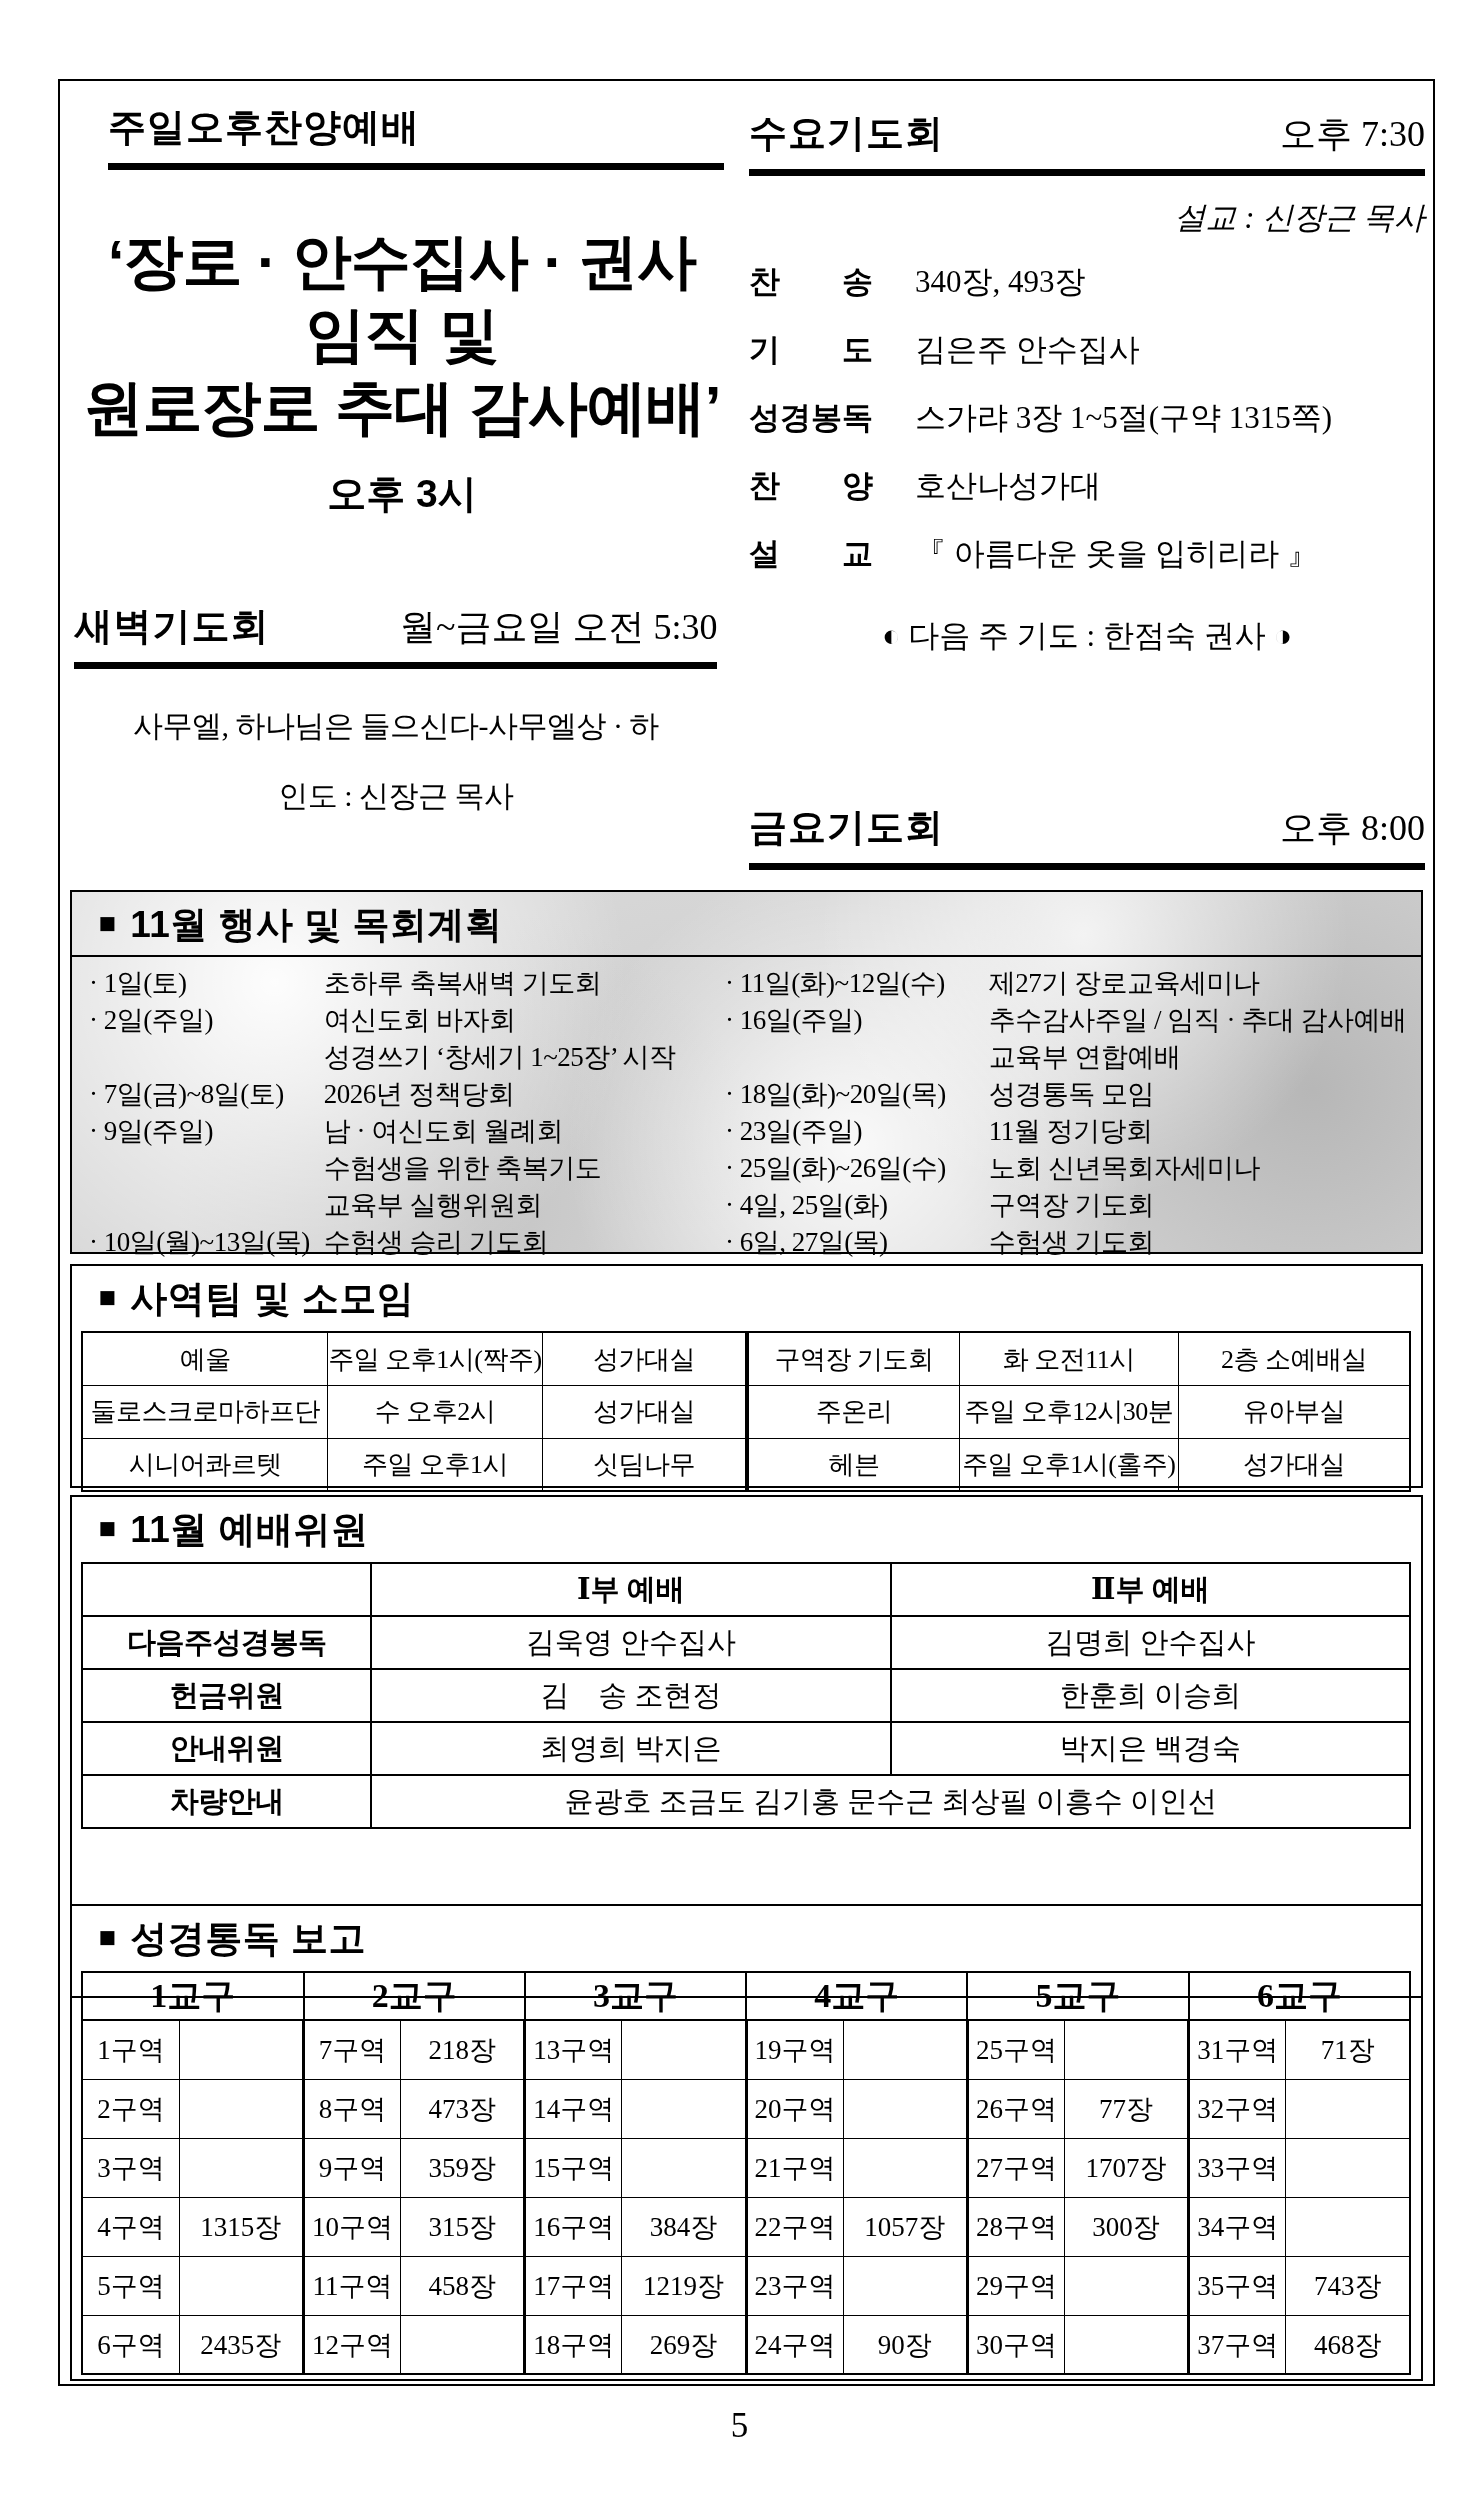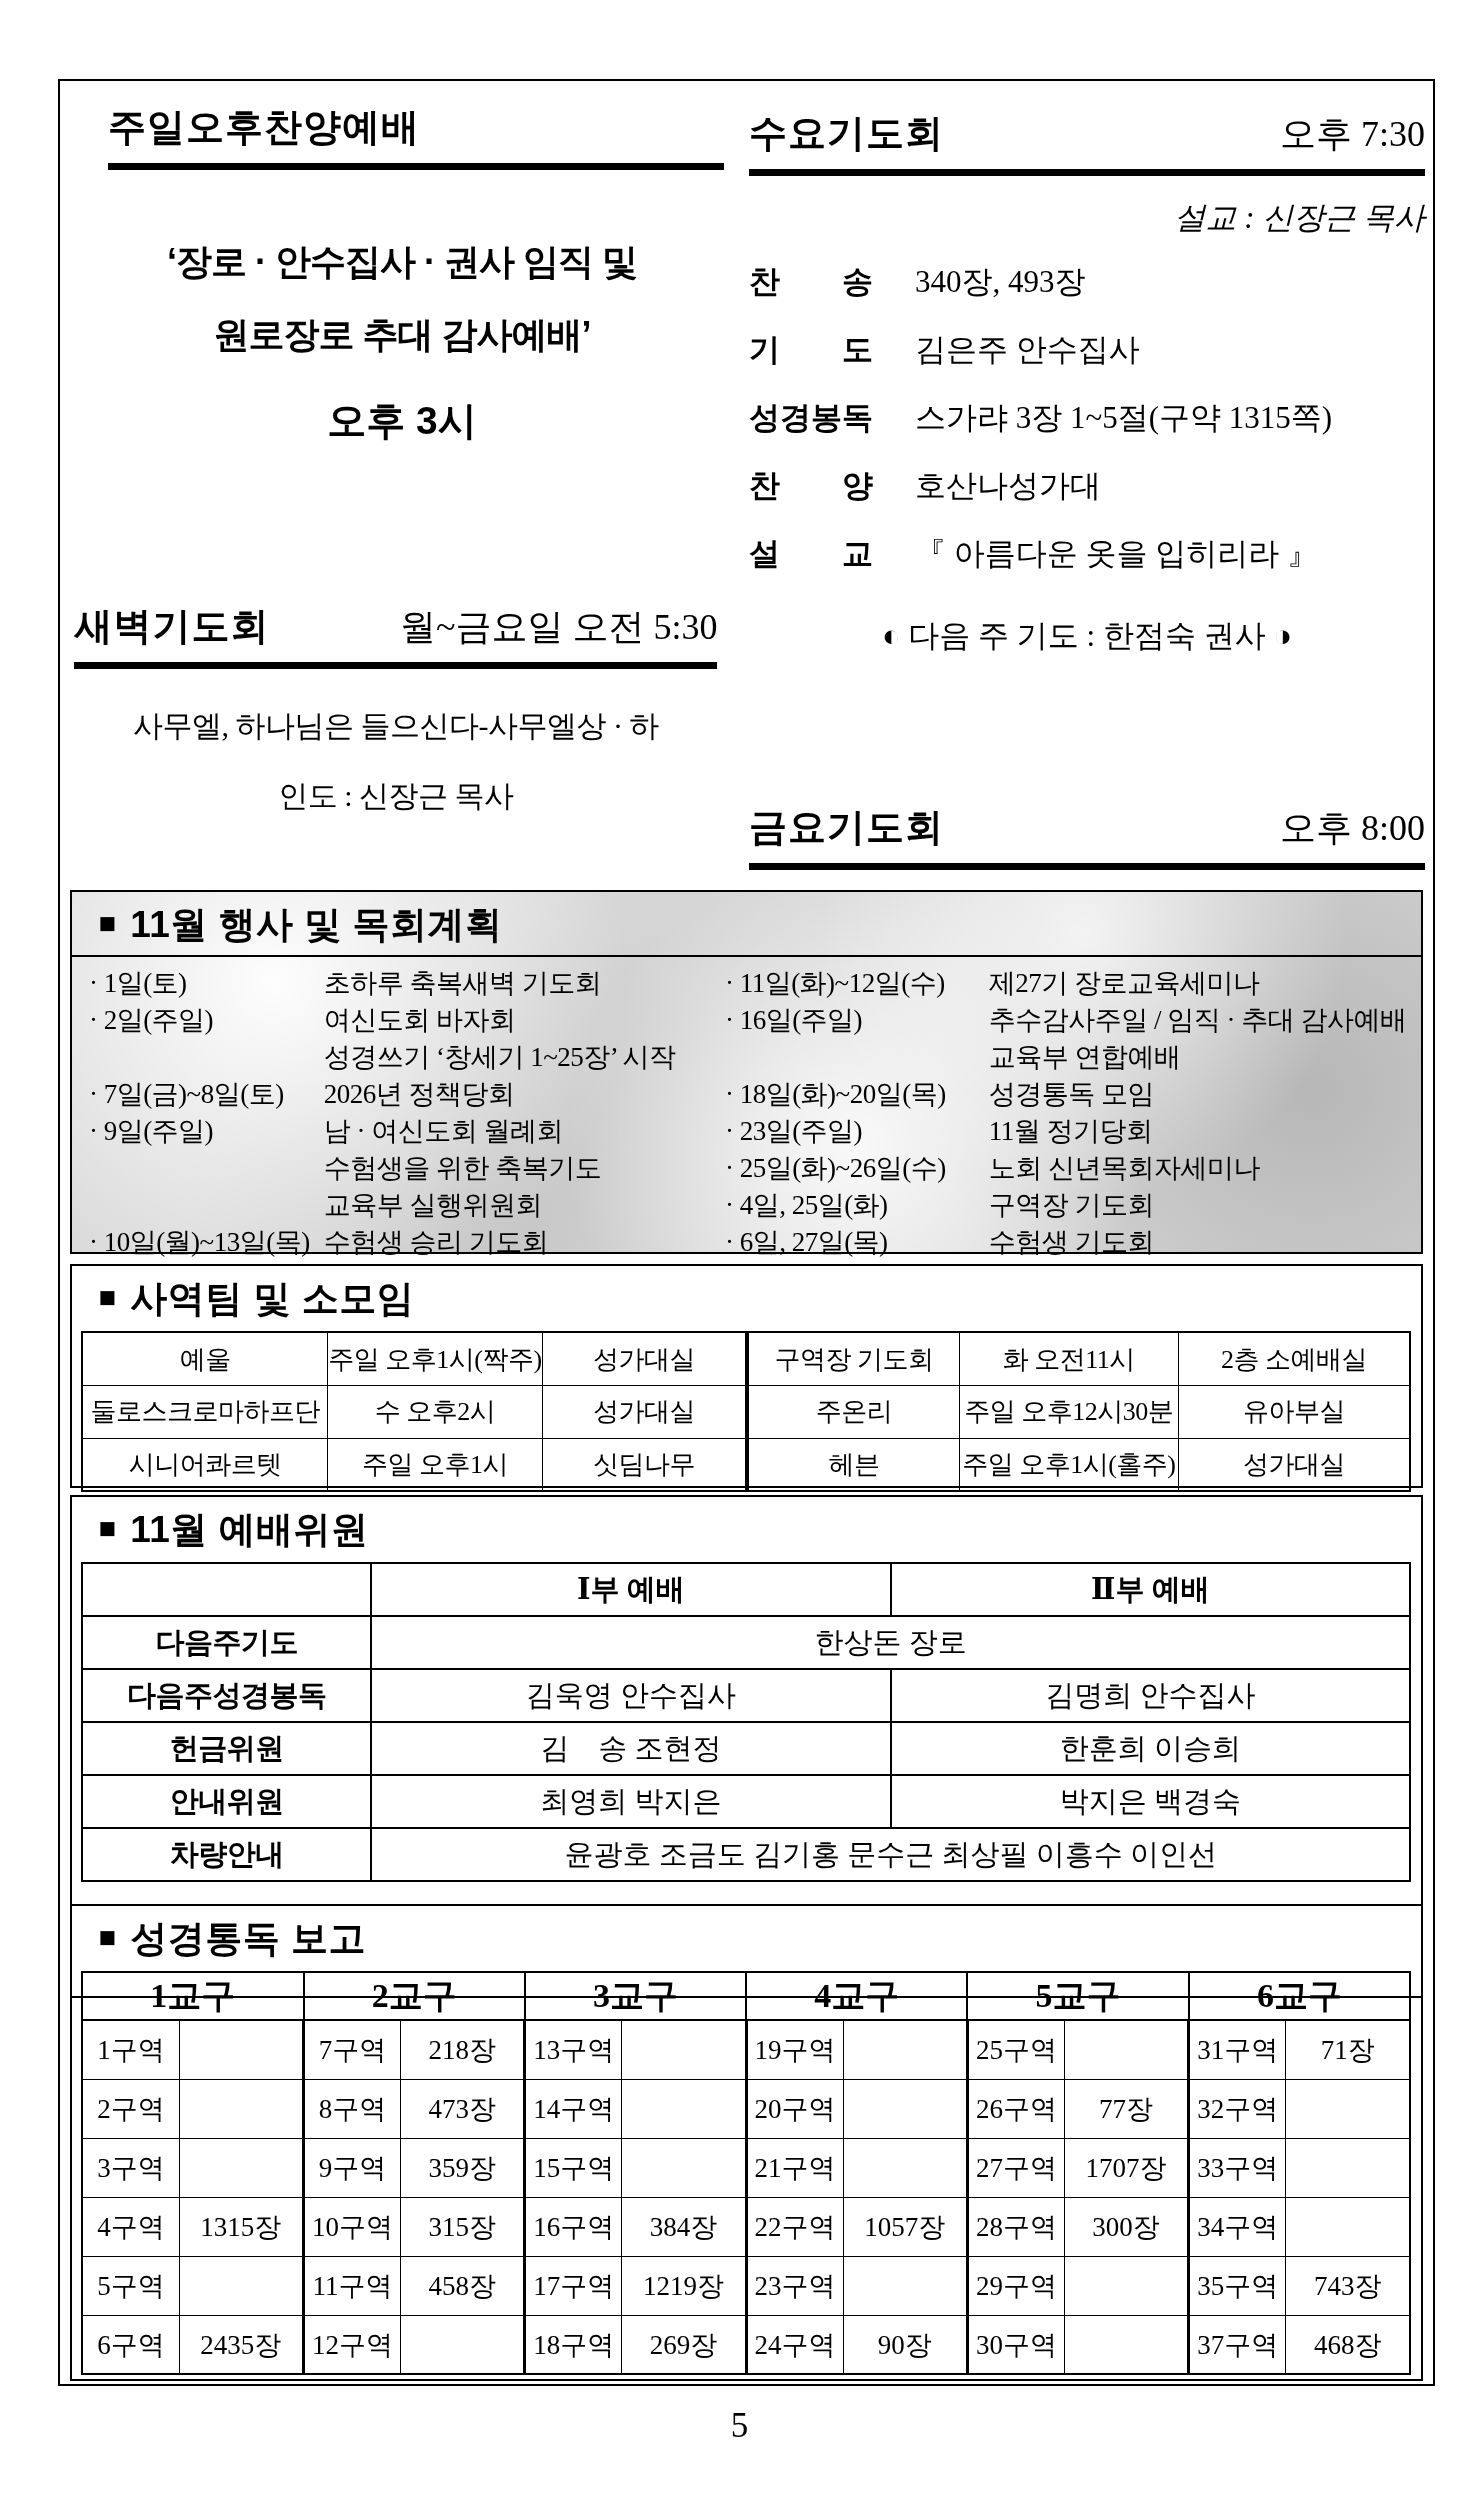--- a/index.html
+++ b/index.html
@@ -23,21 +23,21 @@
   
   .dbl-rule { height: 4.8px; border-top: 1.9px solid #000; border-bottom: 6.7px solid #000; margin-top: 9.6px; }
 
   .sec-head { display: flex; justify-content: space-between; align-items: flex-end; }
   .sec-head .t { font-size: 38px; letter-spacing: 1px; }
   .sec-head .time { font-size: 36px; }
 
   
   #sun-section { position: absolute; left: 48px; top: 21px; width: 616px; }
   #sun-event { position: absolute; left: 14.4px; top: 144px; width: 655px; text-align: center; }
-  .ev-line { font-size: 36px; line-height: 73px; letter-spacing: -1px; }
+  .ev-line { font-size: 60px; line-height: 73px; letter-spacing: -1px; }
   .ev-time { font-size: 39px; margin-top: 23px; }
 
   #dawn-section { position: absolute; left: 14.4px; top: 520px; width: 643px; }
   .dawn-line { font-size: 30px; text-align: center; margin-top: 37px; letter-spacing: -0.5px; }
   .dawn-line2 { margin-top: 29px; }
 
   
   #wed-section { position: absolute; left: 689px; top: 27px; width: 676px; }
   #wed-preacher { text-align: right; font-size: 31px; margin-top: 21px; font-style: italic; }
   #wed-table { margin-top: 9.6px; width: 100%; border-collapse: collapse; }
@@ -290,24 +290,20 @@
       <span class="sq">■</span><span>11월 예배위원</span>
     </div>
     <table id="committee-table">
       <tbody>
         <tr>
           <td class="lbl"></td>
           <td class="svc">Ⅰ부 예배</td>
           <td class="svc">Ⅱ부 예배</td>
         </tr>
         <tr>
-          <td class="lbl">다음주기도</td>
-          <td colspan="2">한상돈 장로</td>
-        </tr>
-        <tr>
           <td class="lbl">다음주성경봉독</td>
           <td>김욱영 안수집사</td>
           <td>김명희 안수집사</td>
         </tr>
         <tr>
           <td class="lbl">헌금위원</td>
           <td>김　송 조현정</td>
           <td>한훈희 이승희</td>
         </tr>
         <tr>

